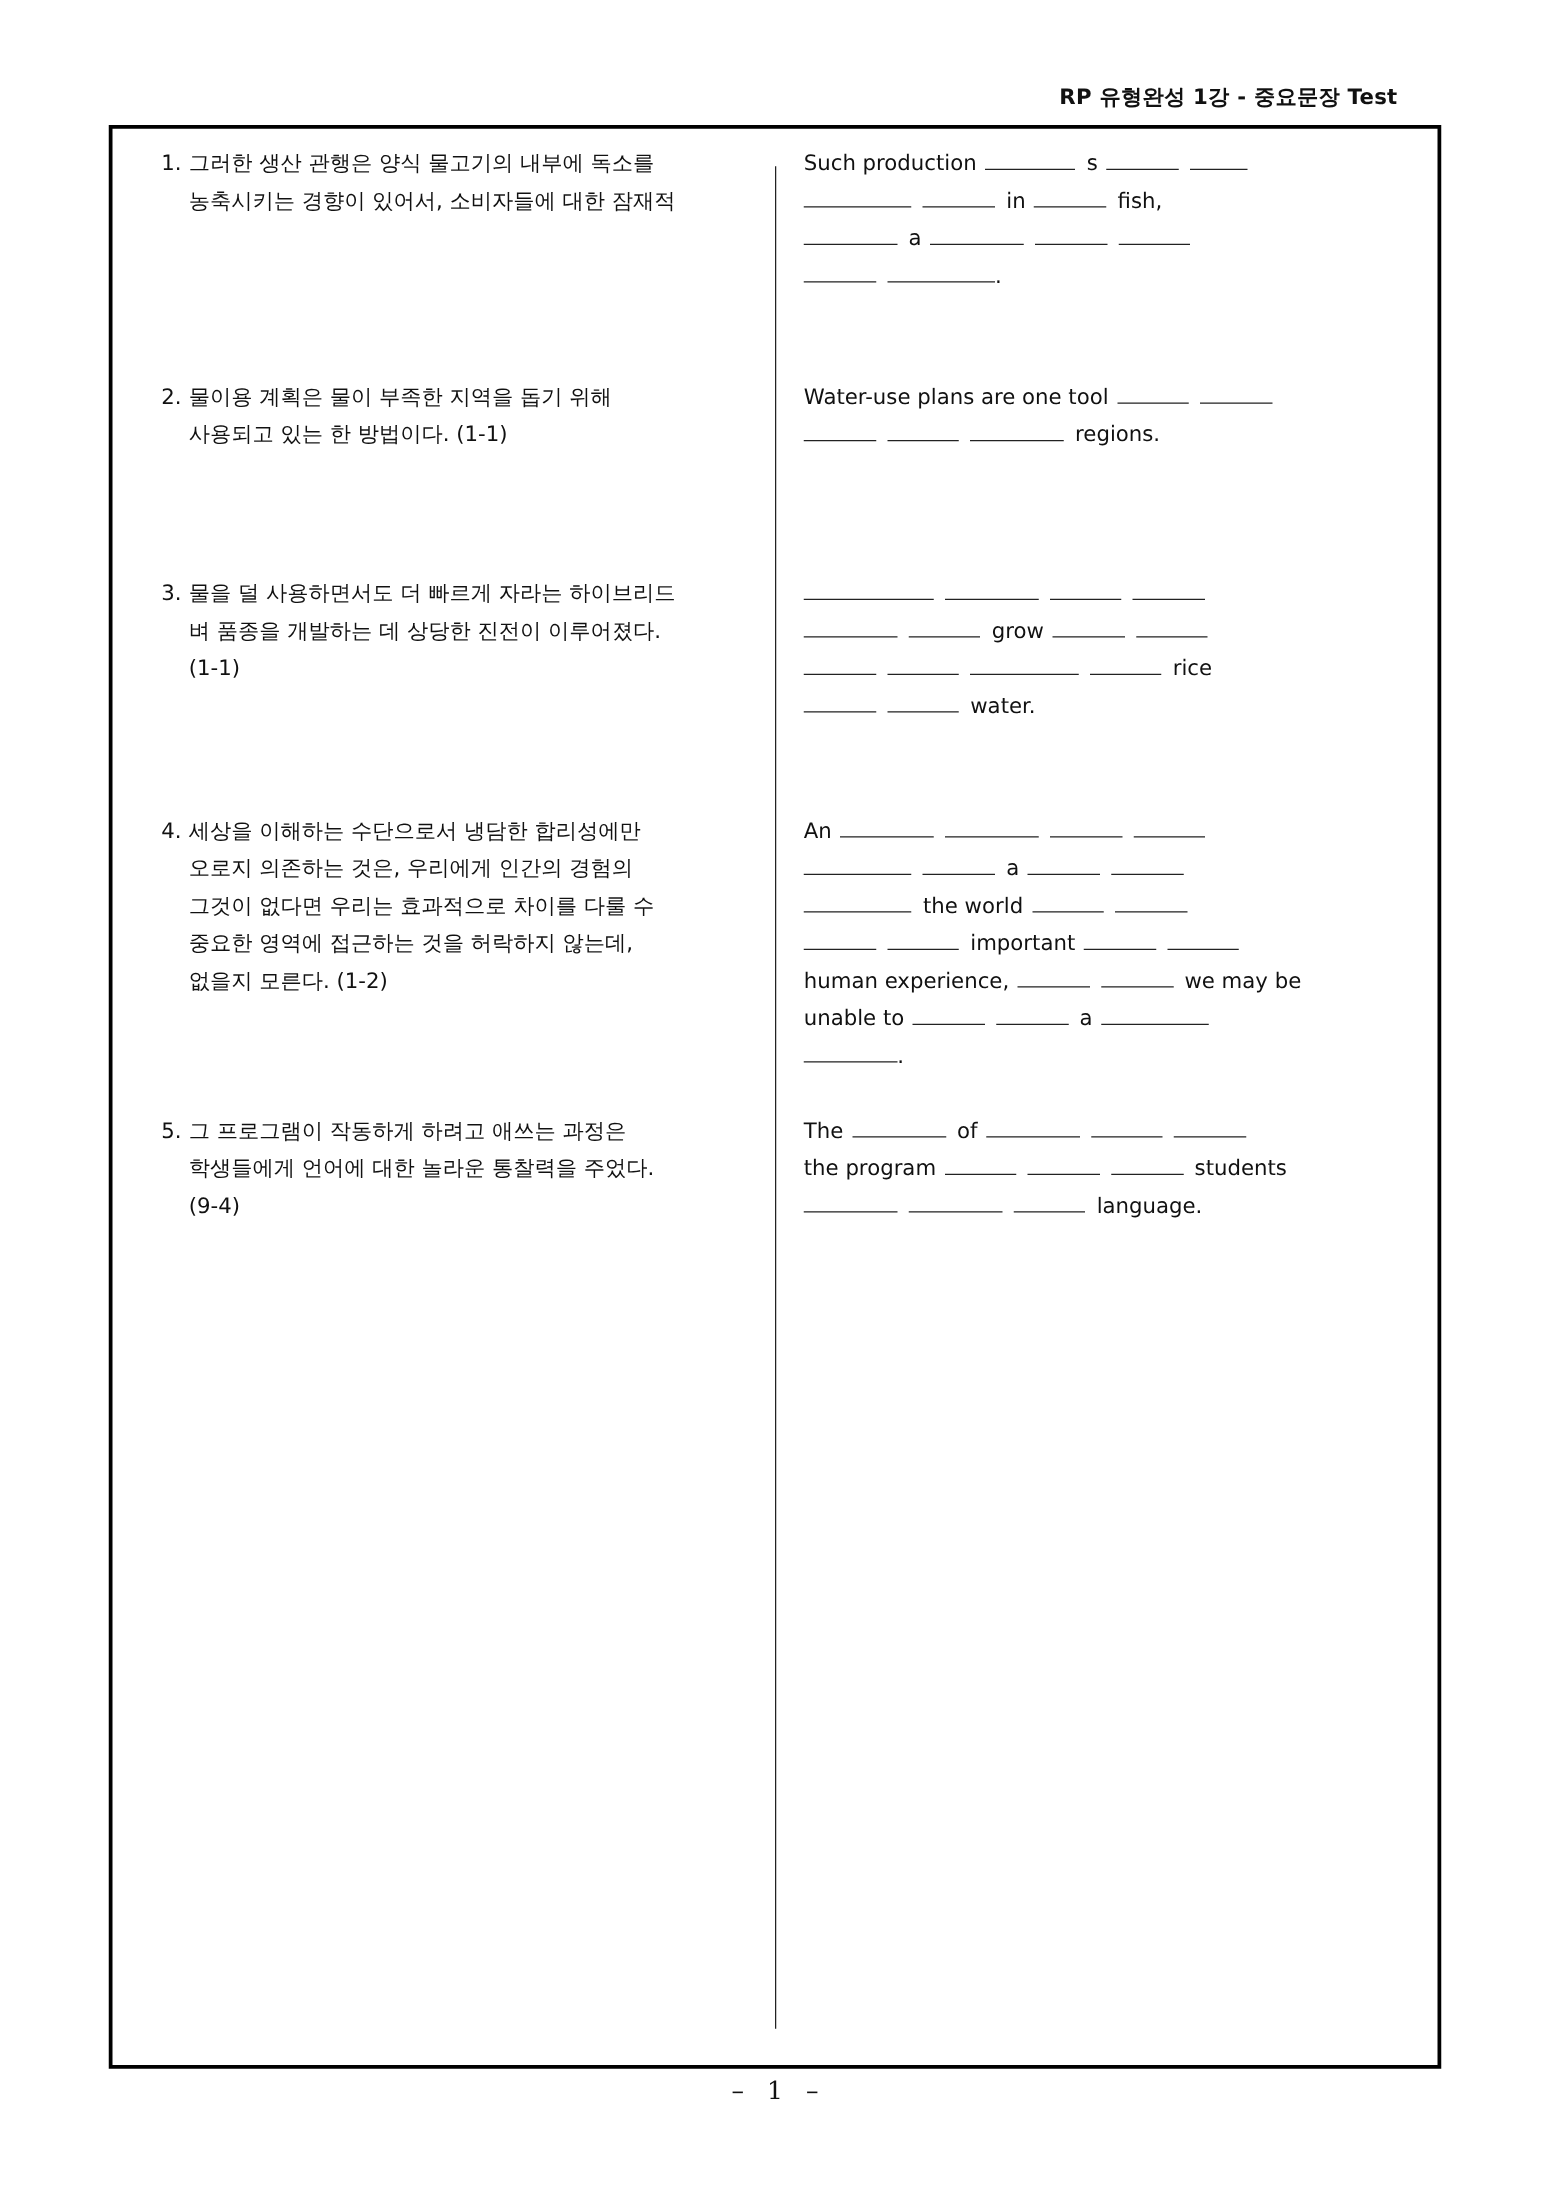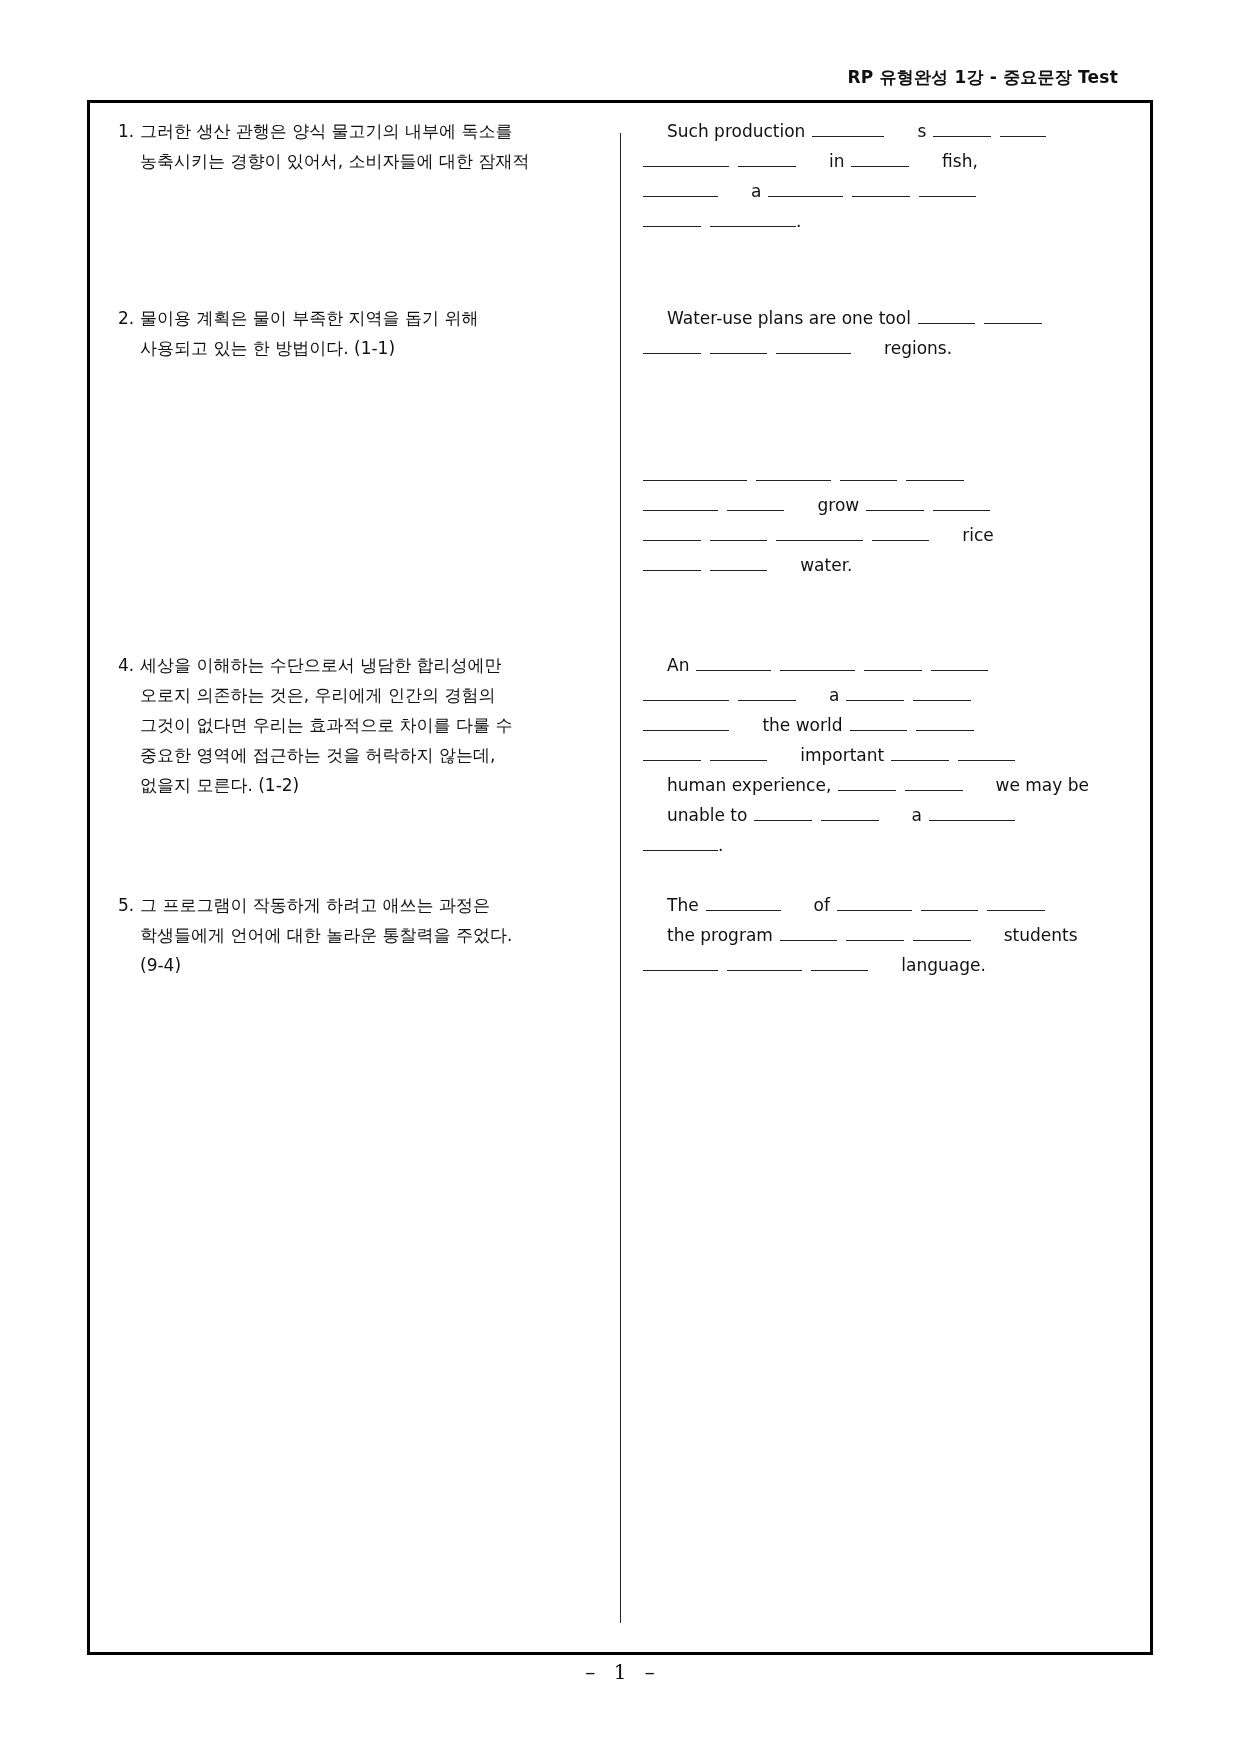--- a/index.html
+++ b/index.html
@@ -7,24 +7,24 @@
          font-family: "DejaVu Sans", "Liberation Sans", sans-serif; color: #111; }
   .header { position: absolute; top: 66px; right: 122px; font-size: 17px; font-weight: bold;
             letter-spacing: 0.2px; white-space: nowrap; }
   .frame { position: absolute; left: 87px; top: 100px; width: 1060px; height: 1549px;
            border: 3px solid #000; box-sizing: content-box; }
   .divider { position: absolute; left: 530px; top: 30px; width: 1px; height: 1490px; background: #222; }
   .q { position: absolute; font-size: 17px; line-height: 30px; }
   .q-left { left: 28px; width: 470px; }
   .q-right { left: 553px; width: 480px; }
   .num { display: inline-block; width: 22px; margin-left: -22px; }
-  .ko { padding-left: 22px; }
+  .ko { padding-left: 22px; margin-left: 11px; }
   .line { white-space: nowrap; height: 30px; }
   .blank { display: inline-block; border-bottom: 1.3px solid #222; height: 18px; vertical-align: baseline; margin-right: 9px; }
-  .w { margin-right: 7px; margin-left: 24px; }
+  .w { margin-right: 7px; }
   .footer { position: absolute; top: 1660px; left: 0; width: 1240px; text-align: center;
             font-family: "DejaVu Serif", "Liberation Serif", serif; font-size: 20px; }
   .footer span { margin: 0 6px; }
 </style>
 </head>
 <body>
 
 <div class="header">RP 유형완성 1강 - 중요문장 Test</div>
 
 <div class="frame">
@@ -43,20 +43,25 @@
 
   <div class="q q-left" style="top:200px">
       <div class="line ko"><span class="num">2.</span><span>물이용 계획은 물이 부족한 지역을 돕기 위해</span></div>
       <div class="line ko"><span>사용되고 있는 한 방법이다. (1-1)</span></div>
     </div>
   <div class="q q-right" style="top:200px">
       <div class="line"><span class="w">Water-use plans are one tool</span><span class="blank" style="width: 57.6px;"></span><span class="blank" style="width: 57.6px;"></span></div>
       <div class="line"><span class="blank" style="width: 57.6px;"></span><span class="blank" style="width: 57.6px;"></span><span class="blank" style="width: 74.88px;"></span><span class="w">regions.</span></div>
     </div>
 
+  <div class="q q-left" style="top:357px">
+      <div class="line ko"><span class="num">3.</span><span>물을 덜 사용하면서도 더 빠르게 자라는 하이브리드</span></div>
+      <div class="line ko"><span>벼 품종을 개발하는 데 상당한 진전이 이루어졌다.</span></div>
+      <div class="line ko"><span>(1-1)</span></div>
+    </div>
   <div class="q q-right" style="top:357px">
       <div class="line"><span class="blank" style="width: 103.68px;"></span><span class="blank" style="width: 74.88px;"></span><span class="blank" style="width: 57.6px;"></span><span class="blank" style="width: 57.6px;"></span></div>
       <div class="line"><span class="blank" style="width: 74.88px;"></span><span class="blank" style="width: 57.6px;"></span><span class="w">grow</span><span class="blank" style="width: 57.6px;"></span><span class="blank" style="width: 57.6px;"></span></div>
       <div class="line"><span class="blank" style="width: 57.6px;"></span><span class="blank" style="width: 57.6px;"></span><span class="blank" style="width: 86.4px;"></span><span class="blank" style="width: 57.6px;"></span><span class="w">rice</span></div>
       <div class="line"><span class="blank" style="width: 57.6px;"></span><span class="blank" style="width: 57.6px;"></span><span class="w">water.</span></div>
     </div>
 
   <div class="q q-left" style="top:547px">
       <div class="line ko"><span class="num">4.</span><span>세상을 이해하는 수단으로서 냉담한 합리성에만</span></div>
       <div class="line ko"><span>오로지 의존하는 것은, 우리에게 인간의 경험의</span></div>

